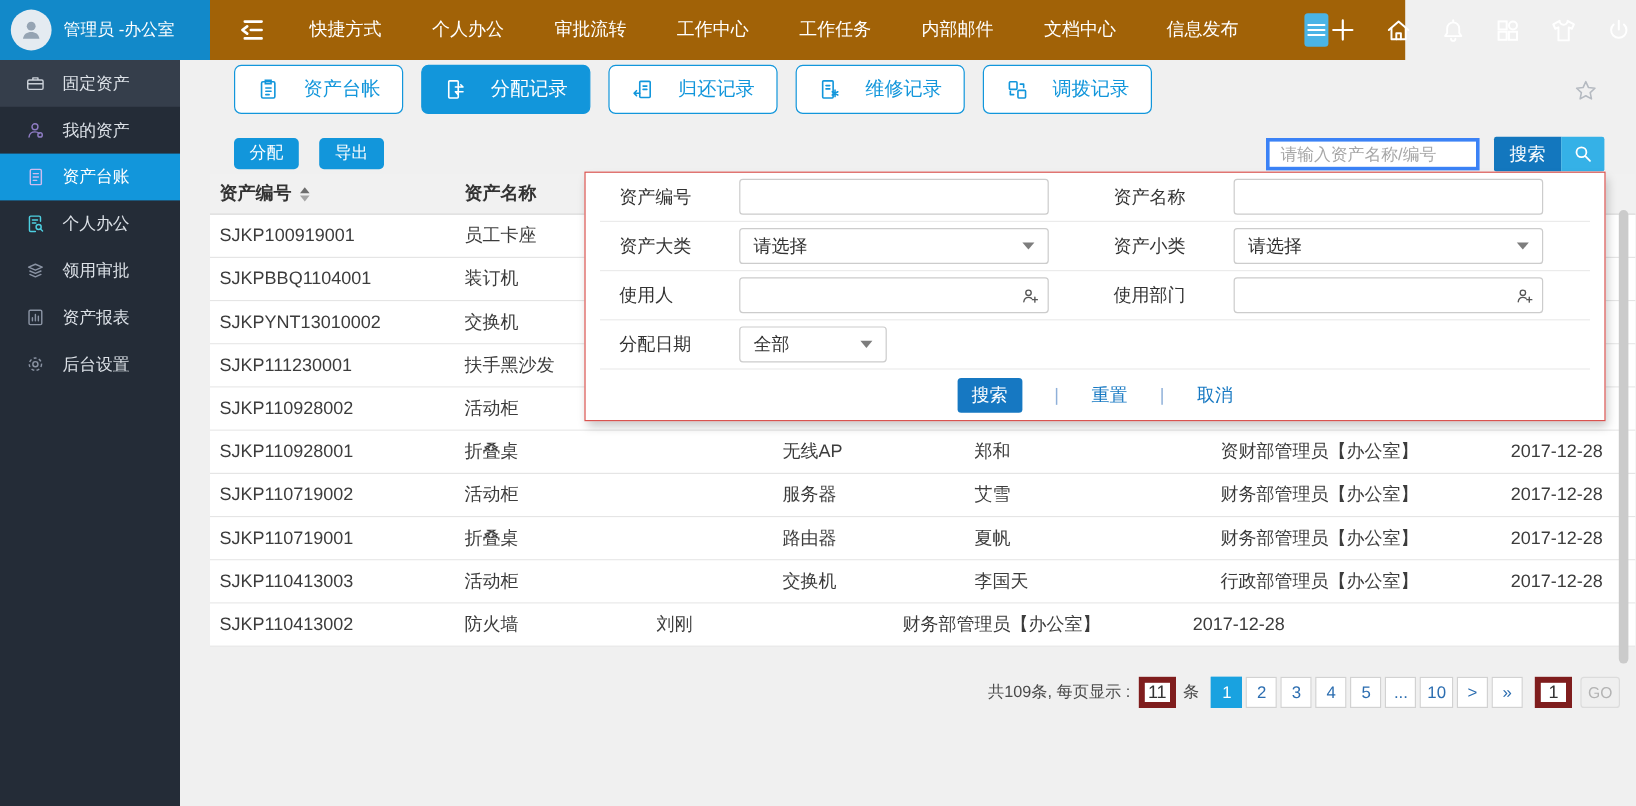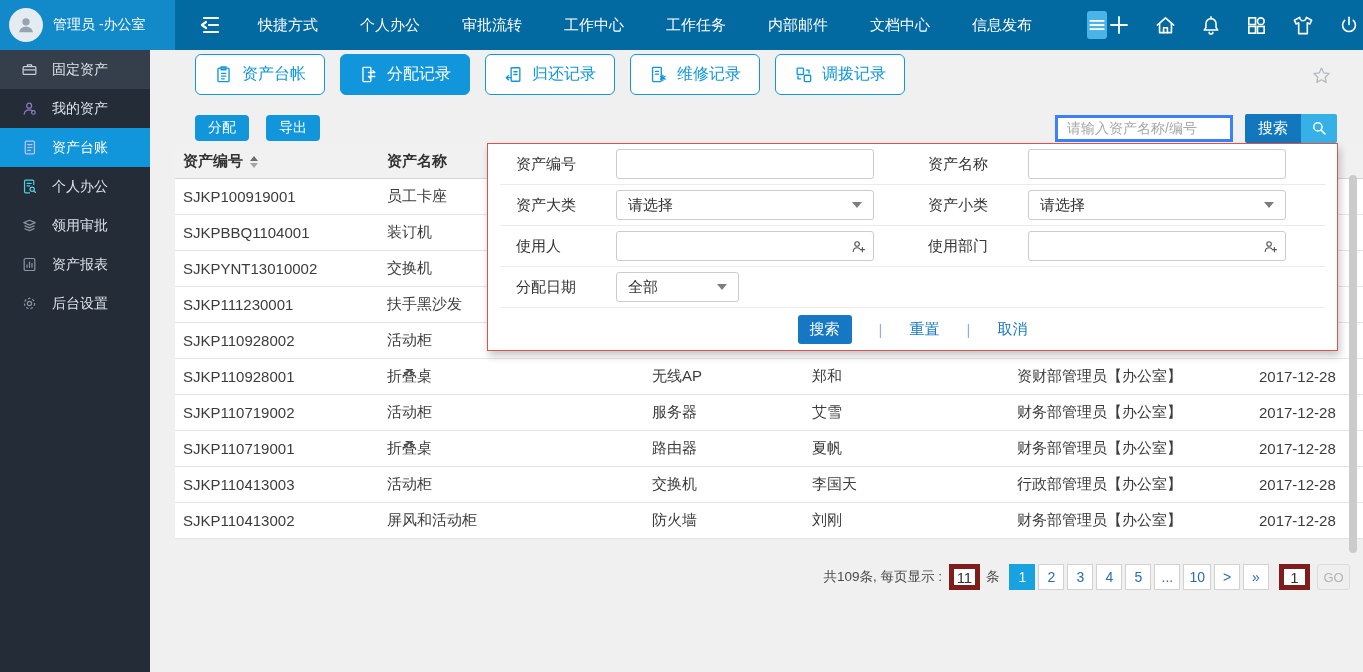--- a/index.html
+++ b/index.html
@@ -5,21 +5,21 @@
   * { box-sizing: border-box; margin: 0; padding: 0; }
   html,body { width:1363px; height:672px; }
   body {
     position: relative; overflow: hidden;
     font-family: "Liberation Sans", "DejaVu Sans", sans-serif;
     background:#f0f0f0; color:#333;
   }
   .ico svg{display:block;}
 
   
-  .topbar{position:absolute;top:0;left:0;width:1363px;height:50px;background:#0369a1;display:flex;align-items:center;color:#fff;z-index:30;}
+  .topbar{position:absolute;top:0;left:0;width:1171px;height:50px;background:#a16207;display:flex;align-items:center;color:#fff;z-index:30;}
   .topbar-left{width:175px;height:50px;background:#1289c9;display:flex;align-items:center;gap:10px;padding-left:9px;flex-shrink:0;}
   .avatar{width:34px;height:34px;border-radius:50%;background:#e4ebf1;display:flex;align-items:center;justify-content:center;color:#95a4b3;cursor:pointer;}
   .user-title{font-size:14px;white-space:nowrap;}
   .collapse-btn{margin-left:23px;cursor:pointer;}
   .nav{display:flex;margin-left:13px;}
   .nav-item{padding:0 21px;font-size:15px;line-height:50px;cursor:pointer;white-space:nowrap;}
   .burger{margin-left:34px;width:28px;height:28px;background:#4ab4e6;border-radius:3px;display:flex;align-items:center;justify-content:center;cursor:pointer;}
   .top-icons{margin-left:auto;display:flex;align-items:center;gap:23px;padding-right:25px;}
   .top-icons .ico{cursor:pointer;}
 
@@ -31,21 +31,21 @@
   .side-footer{position:absolute;left:14px;right:14px;bottom:17px;}
   .online-row{display:flex;align-items:center;gap:9px;color:#ccd3da;font-size:14px;margin-bottom:13px;padding-left:5px;}
   .online-count{color:#3dba54;}
   .side-search{height:29px;border:1px solid #2ab2ef;border-radius:4px;display:flex;align-items:center;padding:0 7px;}
   .side-search input{flex:1;background:transparent;border:none;outline:none;color:#cfd6dd;font-size:13px;min-width:0;}
   .side-search .ico{color:#6f58c9;cursor:pointer;}
 
   
   .main{position:absolute;left:175px;top:50px;width:1188px;height:622px;background:#f0f0f0;}
   .tabs-row{position:absolute;top:4px;left:20px;display:flex;gap:15px;}
-  .tab{display:inline-flex;align-items:center;gap:9px;height:41px;padding:0 18px;border:1px solid #1296db;border-radius:6px;background:#fff;color:#1296db;font-size:16px;cursor:pointer;white-space:nowrap;}
+  .tab{display:inline-flex;align-items:center;gap:20px;height:41px;padding:0 18px;border:1px solid #1296db;border-radius:6px;background:#fff;color:#1296db;font-size:16px;cursor:pointer;white-space:nowrap;}
   .tab.active{background:#1296db;color:#fff;}
   .fav{position:absolute;right:31px;top:15px;color:#b5bac1;cursor:pointer;}
 
   .toolbar{position:absolute;top:64px;left:20px;right:0;height:28px;display:flex;align-items:center;}
   .btn-blue{height:26px;padding:0 13px;background:#1296db;color:#fff;border:none;border-radius:4px;font-size:14px;margin-right:17px;cursor:pointer;font-family:inherit;}
   .search-group{margin-left:auto;display:flex;align-items:center;margin-right:26px;}
   .search-input{width:178px;height:27px;border:3px solid #3b82f6;background:#fff;font-size:14px;padding:0 9px;color:#333;outline:none;font-family:inherit;}
   .search-input::placeholder{color:#a7a7a7;}
   .search-btn{height:29px;padding:0 13px;margin-left:12px;background:#1377be;color:#fff;border:none;font-size:15px;cursor:pointer;border-radius:2px 0 0 2px;font-family:inherit;}
   .search-mag{height:29px;width:36px;background:#35b1e7;border:none;color:#fff;display:flex;align-items:center;justify-content:center;cursor:pointer;border-radius:0 2px 2px 0;}
@@ -438,21 +438,20 @@
           <div class="td c2">活动柜</div>
           <div class="td c3">交换机</div>
           <div class="td c4">李国天</div>
           <div class="td c5">行政部</div>
           <div class="td c6">管理员【办公室】</div>
           <div class="td c7">2017-12-28</div>
         </div>
 
         <div class="tr">
           <div class="td c1">SJKP110413002</div>
-          <div class="td c2">屏风和活动柜</div>
           <div class="td c3">防火墙</div>
           <div class="td c4">刘刚</div>
           <div class="td c5">财务部</div>
           <div class="td c6">管理员【办公室】</div>
           <div class="td c7">2017-12-28</div>
         </div>
       </div>
   </div>
 
   <div class="pagination">

